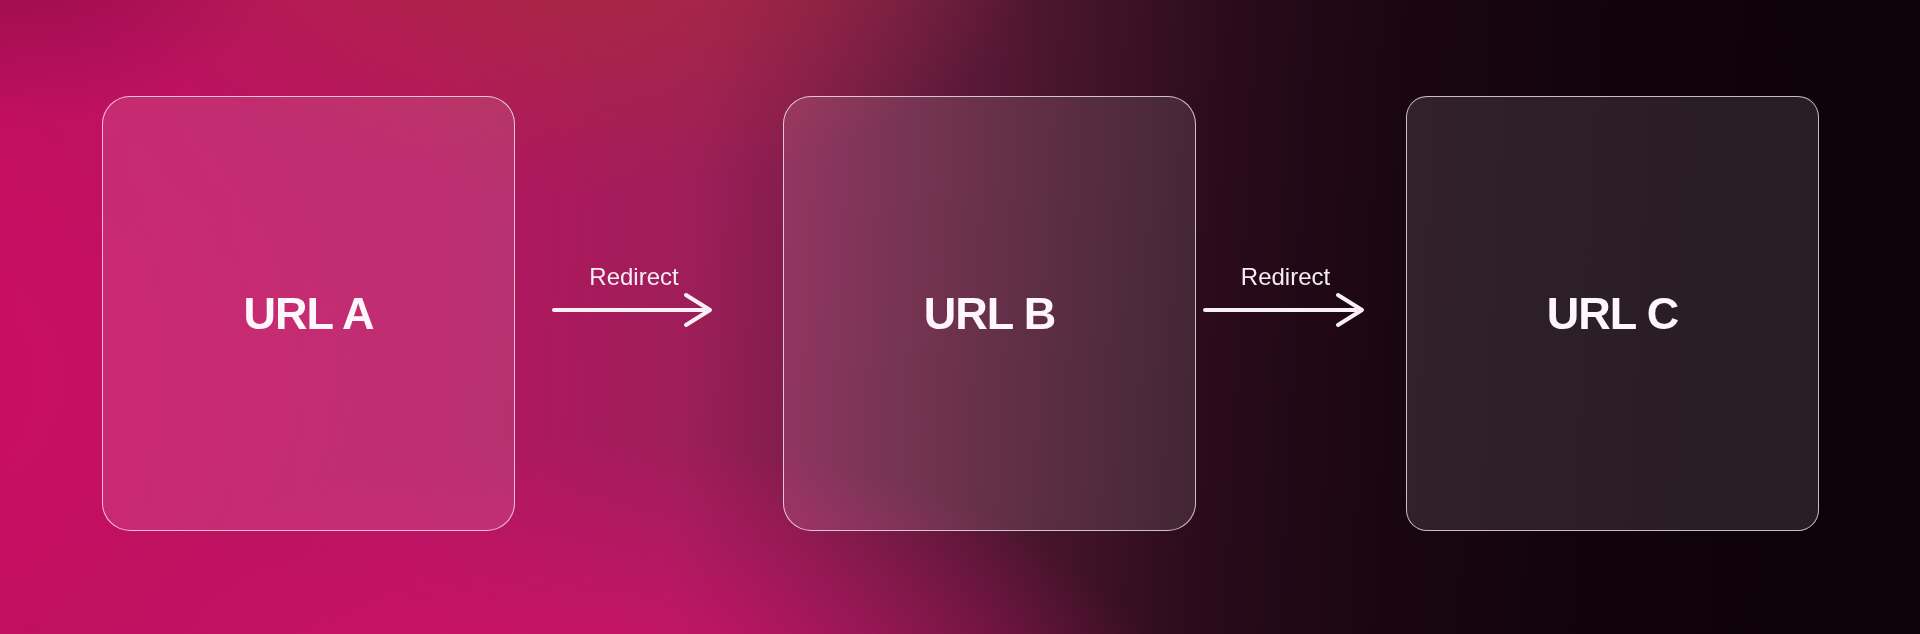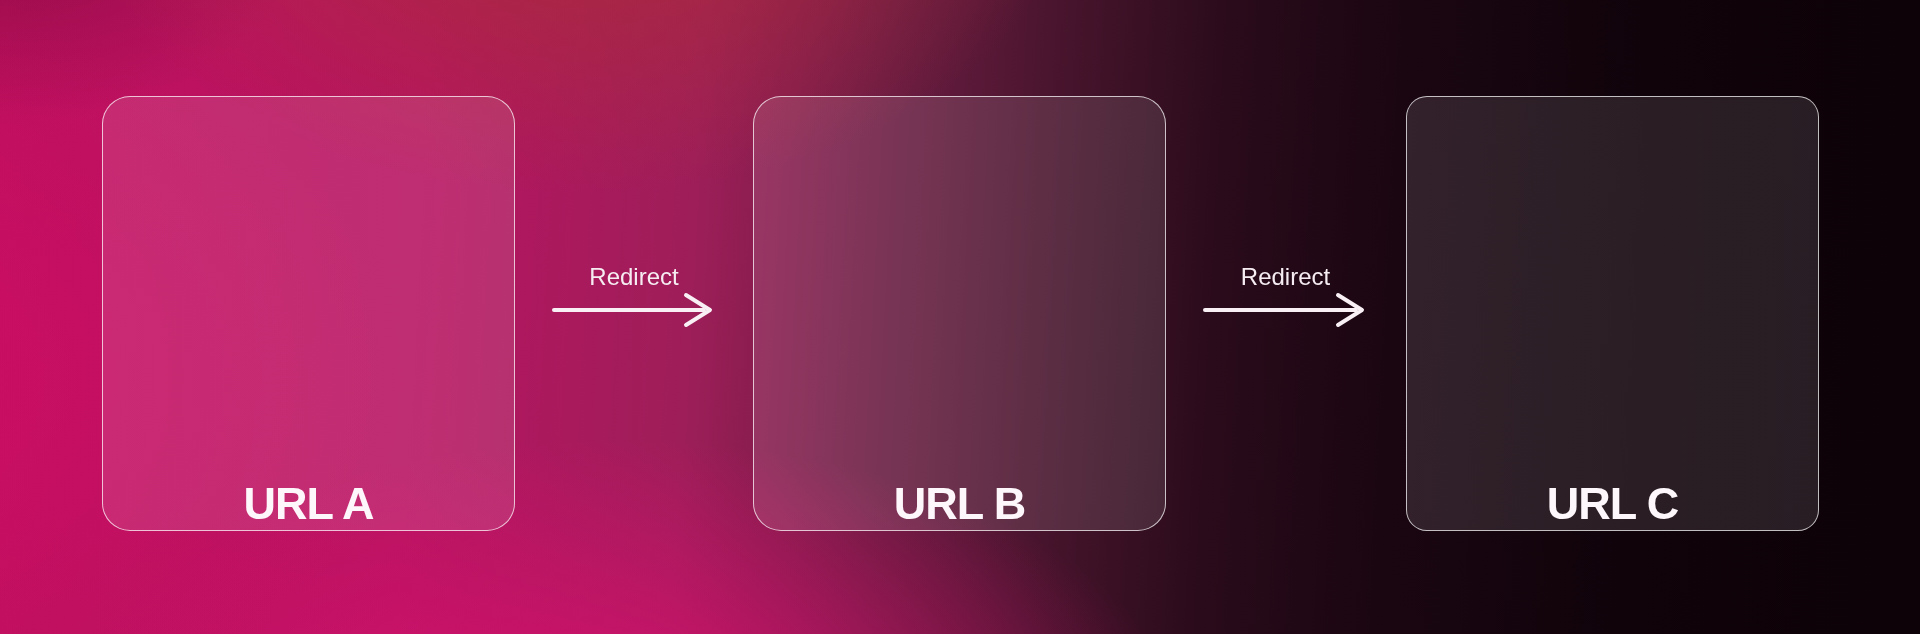--- a/index.html
+++ b/index.html
@@ -17,31 +17,31 @@
   }
   .node {
     position:absolute;
     top:96px;
     width:413px;
     height:435px;
     border:1.2px solid rgba(255,255,255,0.72);
     border-radius:28px;
     background:rgba(255,255,255,0.11);
     display:flex;
-    align-items:flex-end;
+    align-items:center;
     justify-content:center;
   }
   .node-label {
     color:#fdf6fa;
     font-size:45px;
     font-weight:700;
     letter-spacing:-1px;
   }
   #node-a { left:102px; }
-  #node-b { left:753px; }
+  #node-b { left:783px; }
   #node-c { left:1406px;border-radius:21px; }
   .edge {
     position:absolute;
     top:263px;
     display:flex;
     flex-direction:column;
     align-items:center;
     gap:0px;
   }
   #edge-1 { left:552px; width:164px; }

